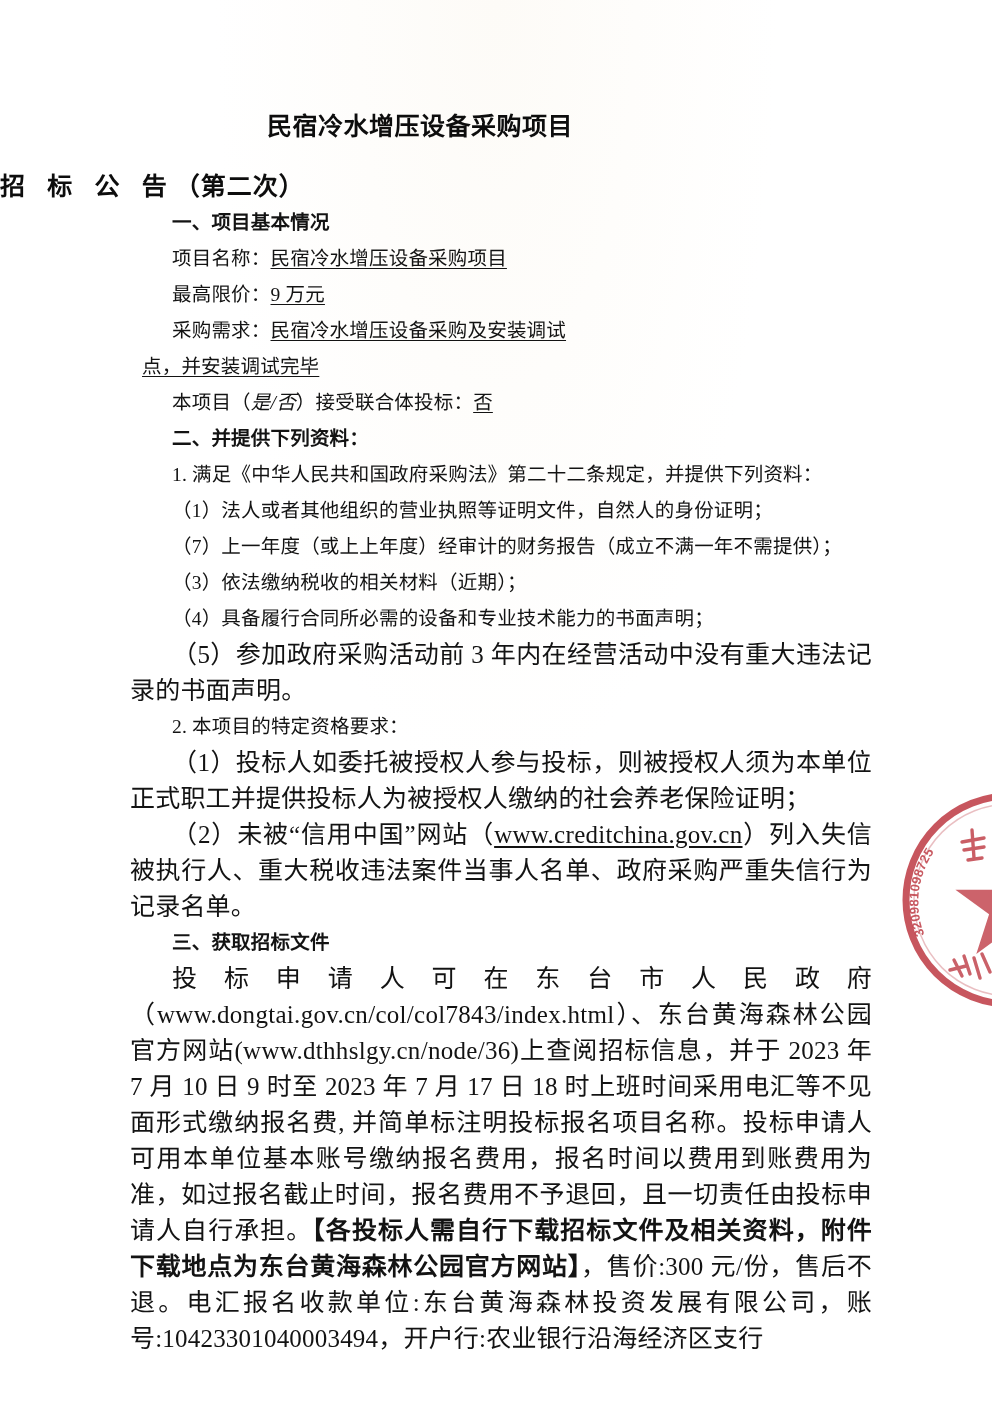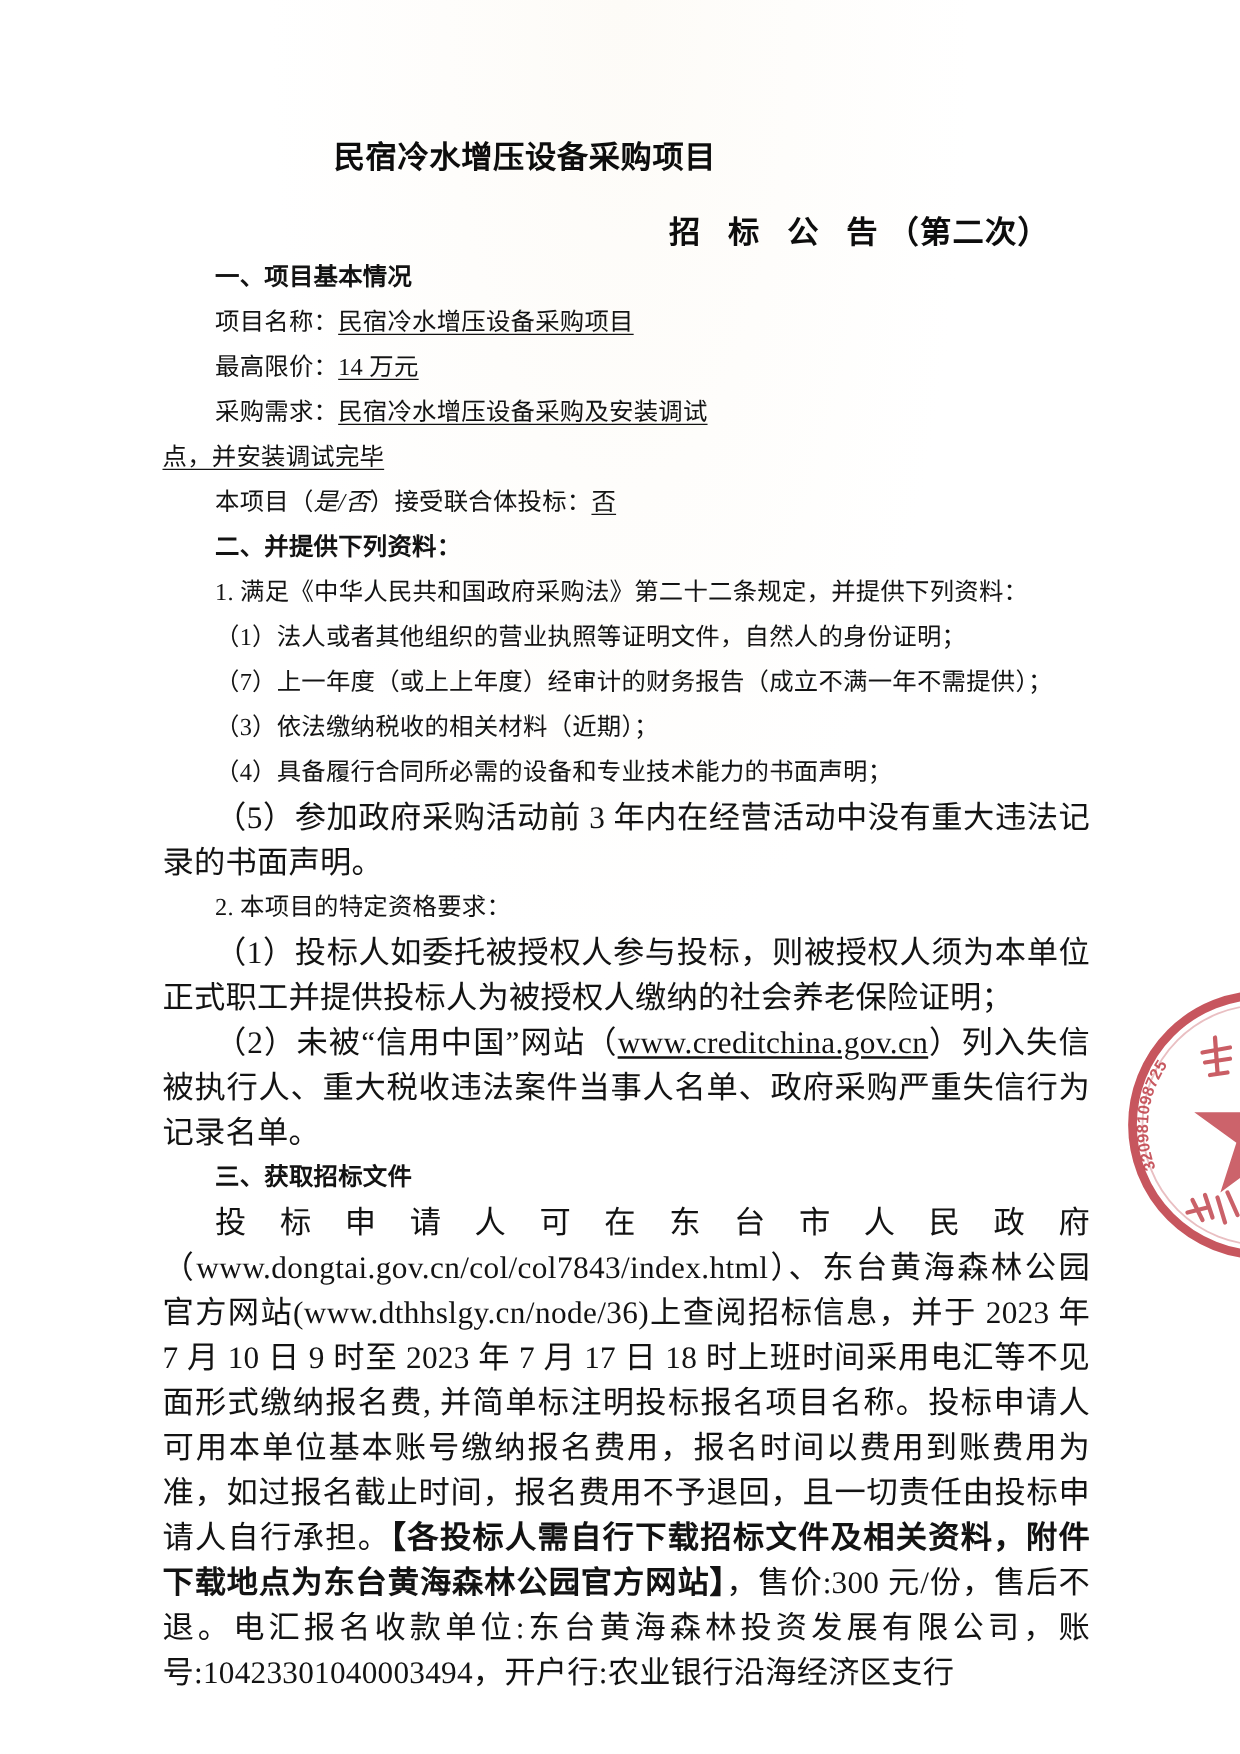--- a/index.html
+++ b/index.html
@@ -40,21 +40,21 @@
     text-align: center;
     font-weight: bold;
     font-size: 25px;
     letter-spacing: 0.5px;
     margin: 0;
     padding-top: 112px;
     line-height: 1.2;
     color: #0d0d0d;
   }
   .doc-subtitle {
-    text-align: right;
+    text-align: left;
     font-weight: bold;
     font-size: 25px;
     margin: 0;
     padding-top: 30px;
     line-height: 1.2;
     color: #0d0d0d;
     letter-spacing: 1px;
   }
   .doc-subtitle .spaced {
     letter-spacing: 8px;
@@ -77,20 +77,21 @@
   }
   .sec-head {
     font-weight: bold;
     padding-left: 42px;
   }
   .indent {
     padding-left: 42px;
   }
   .hang {
     padding-left: 0;
+    margin-left: 12px;
   }
   .u {
     text-decoration: underline;
     text-underline-offset: 3px;
   }
   .it {
     font-style: italic;
   }
   .bold {
     font-weight: bold;
@@ -135,21 +136,21 @@
   <h1 class="doc-title">民宿冷水增压设备采购项目</h1>
 
   <h2 class="doc-subtitle"><span class="spaced">招 标 公 告</span><span>（第二次）</span></h2>
 
   <div class="body-block">
 
     <div class="line sec-head">一、项目基本情况</div>
 
     <div class="line indent"><span>项目名称：</span><span class="u">民宿冷水增压设备采购项目</span></div>
 
-    <div class="line indent"><span>最高限价：</span><span class="u">14 万元</span></div>
+    <div class="line indent"><span>最高限价：</span><span class="u">9 万元</span></div>
 
     <div class="line indent"><span>采购需求：</span><span class="u">民宿冷水增压设备采购及安装调试</span></div>
 
 
     <div class="line hang"><span class="u">点，并安装调试完毕</span></div>
 
     <div class="line indent"><span>本项目（</span><span class="it">是/否</span><span>）接受联合体投标：</span><span class="u">否</span></div>
 
     <div class="line sec-head">二、并提供下列资料：</div>
 

